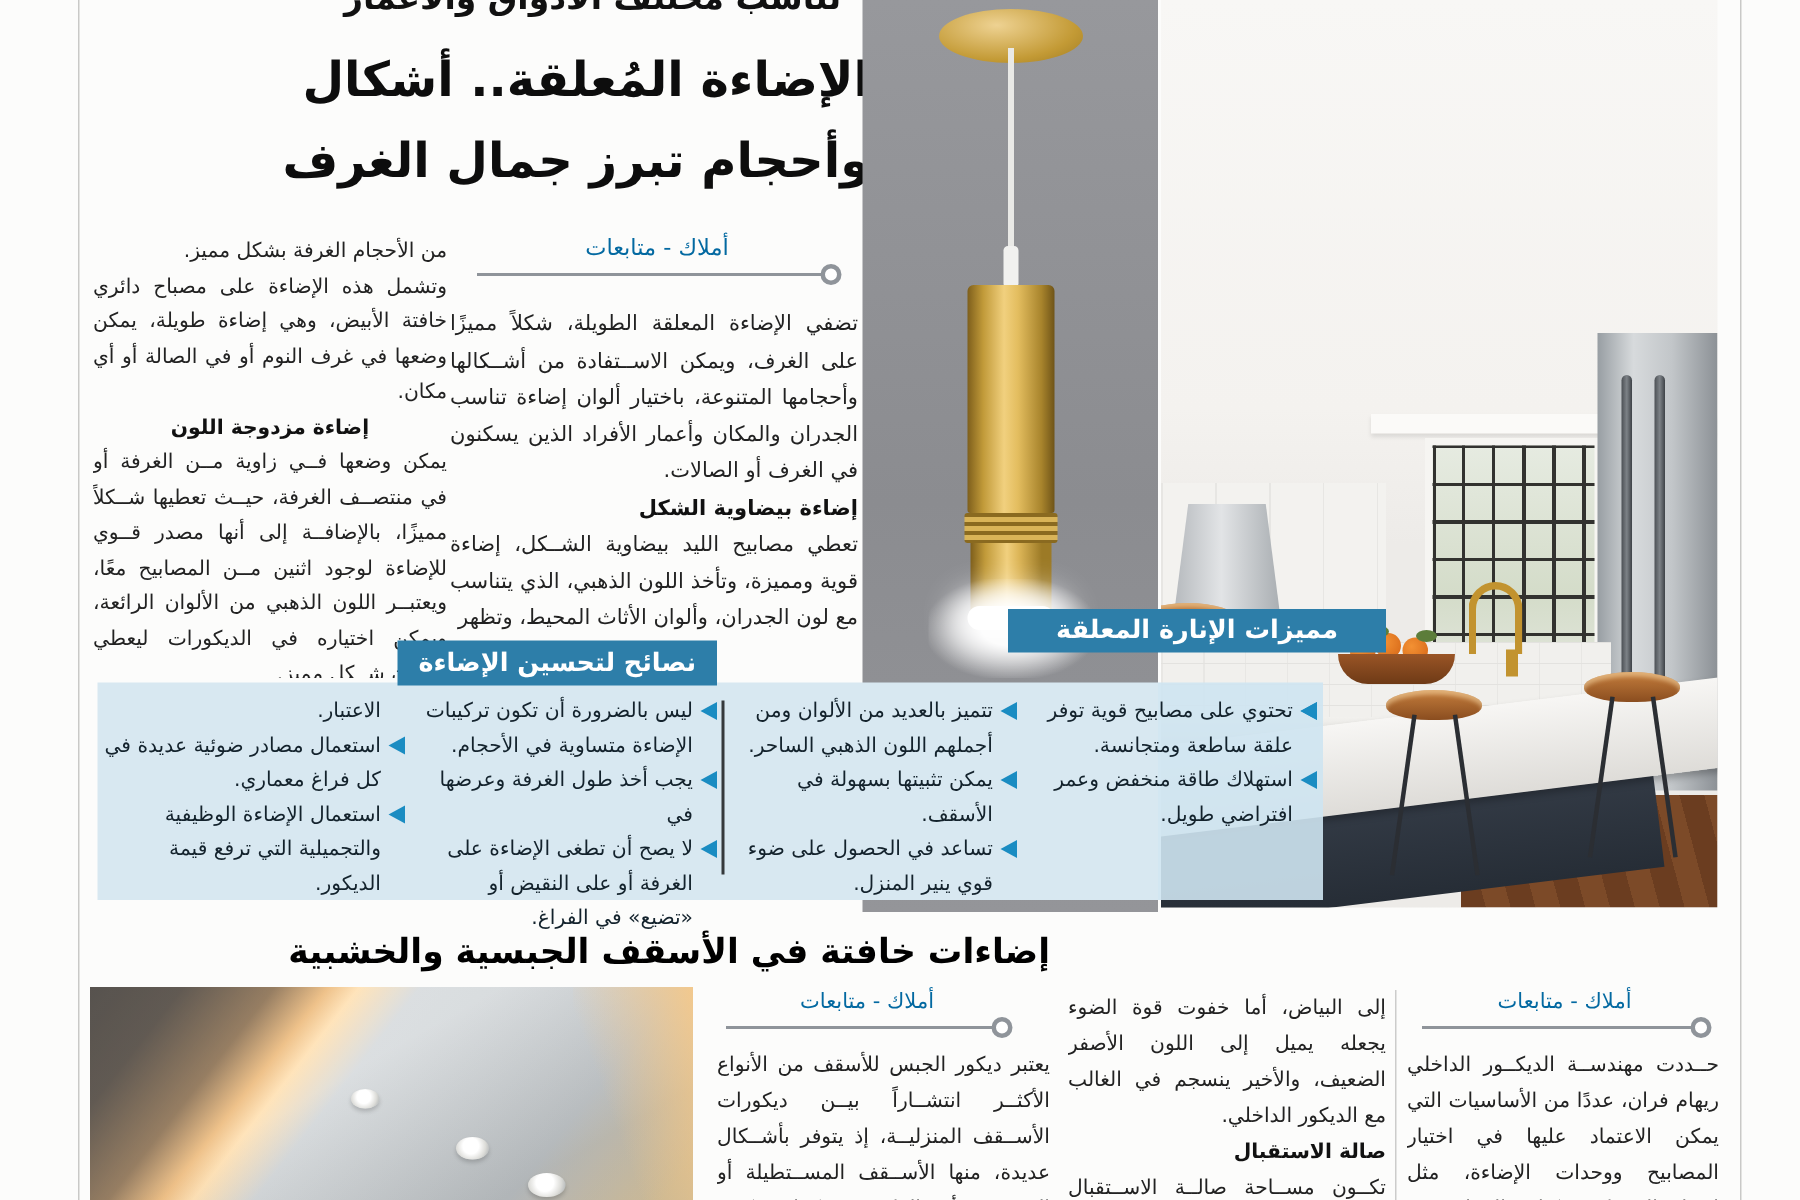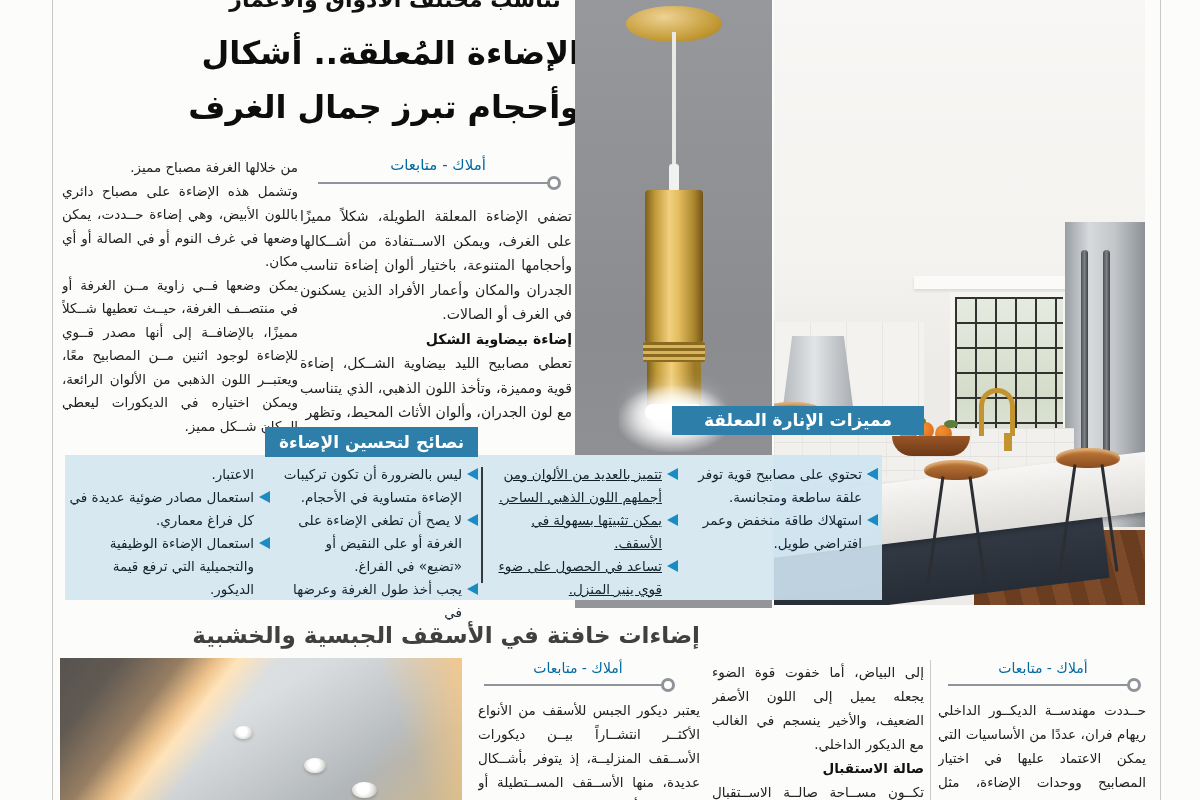--- a/index.html
+++ b/index.html
@@ -7,21 +7,21 @@
        font-family:"DejaVu Sans",sans-serif;direction:rtl;}
   #page{position:relative;width:1200px;height:800px;overflow:hidden;}
 
   .vrule{position:absolute;top:0;height:800px;width:1px;background:#c9c9c7;}
 
   
   .kicker{position:absolute;left:210px;top:-13px;width:370px;text-align:center;
           font-weight:700;font-size:22px;color:#111;white-space:nowrap;}
   .main-headline{position:absolute;left:85px;top:26px;width:495px;text-align:right;color:#0d0d0d;}
   .main-headline .hl{font-weight:700;font-size:32px;line-height:54px;white-space:nowrap;}
-  .headline2{position:absolute;font-weight:700;color:#404040;text-align:right;white-space:nowrap;}
+  .headline2{position:absolute;font-weight:700;color:#000000;text-align:right;white-space:nowrap;}
 
   .byline{position:absolute;text-align:center;}
   .byline .btx{font-size:15px;font-weight:400;color:#0369a1;}
   .byline.small .btx{font-size:14px;}
   .byline .bln{position:relative;height:2px;background:#8f949a;margin-top:8px;}
   .byline .bring{position:absolute;right:-3px;top:50%;margin-top:-7px;width:8px;height:8px;
                  border:3px solid #8f949a;background:#fff;border-radius:50%;}
 
   
   .col{position:absolute;font-size:14px;line-height:24.5px;text-align:justify;color:#222;}
@@ -133,22 +133,23 @@
     </div>
   </div>
 
   <div class="col" style="left:300px;top:204px;width:272px;max-height:248px;overflow:hidden;">
     <p>تضفي الإضاءة المعلقة الطويلة، شكلاً مميزًا على الغرف، ويمكن الاســتفادة من أشــكالها وأحجامها المتنوعة، باختيار ألوان إضاءة تناسب الجدران والمكان وأعمار الأفراد الذين يسكنون في الغرف أو الصالات.</p>
     <p class="sub-r">إضاءة بيضاوية الشكل</p>
     <p>تعطي مصابيح الليد بيضاوية الشــكل، إضاءة قوية ومميزة، وتأخذ اللون الذهبي، الذي يتناسب مع لون الجدران، وألوان الأثاث المحيط، وتظهر</p>
   </div>
 
   <div class="col" style="left:62px;top:156px;width:236px;max-height:296px;overflow:hidden;font-size:13.5px;line-height:23.5px;">
-    <p>من خلالها الغرفة مصباح مميز.</p>
-    <p>وتشمل هذه الإضاءة على مصباح دائري باللون الأبيض، وهي إضاءة حــددت، يمكن وضعها في غرف النوم أو في الصالة أو أي مكان.</p>
+    <p>من الأحجام الغرفة بشكل مميز.</p>
+    <p>وتشمل هذه الإضاءة على مصباح دائري خافتة الأبيض، وهي إضاءة طويلة، يمكن وضعها في غرف النوم أو في الصالة أو أي مكان.</p>
+    <p class="sub-c">إضاءة مزدوجة اللون</p>
     <p>يمكن وضعها فــي زاوية مــن الغرفة أو في منتصــف الغرفة، حيــث تعطيها شــكلاً مميزًا، بالإضافــة إلى أنها مصدر قــوي للإضاءة لوجود اثنين مــن المصابيح معًا، ويعتبــر اللون الذهبي من الألوان الرائعة، ويمكن اختياره في الديكورات ليعطي المكان شــكل مميز.</p>
   </div>
 
   <div class="photo-pendant">
     <div class="pp-canopy"></div>
     <div class="pp-cord"></div>
     <div class="pp-conn"></div>
     <div class="pp-body"></div>
     <div class="pp-joint"></div>
     <div class="pp-lower"></div>
@@ -237,21 +238,21 @@
     <div class="bullet">
       <span class="arr"></span>
       <span>تحتوي على مصابيح قوية توفر علقة ساطعة ومتجانسة.</span>
     </div>
     <div class="bullet">
       <span class="arr"></span>
       <span>استهلاك طاقة منخفض وعمر افتراضي طويل.</span>
     </div>
   </div>
 
-  <div class="boxcol" style="left:490px;width:188px;text-decoration:underline;">
+  <div class="boxcol" style="left:490px;width:188px;">
     <div class="bullet">
       <span class="arr"></span>
       <span>تتميز بالعديد من الألوان ومن أجملهم اللون الذهبي الساحر.</span>
     </div>
     <div class="bullet">
       <span class="arr"></span>
       <span>يمكن تثبيتها بسهولة في الأسقف.</span>
     </div>
     <div class="bullet">
       <span class="arr"></span>
@@ -261,25 +262,25 @@
 
   <div class="divider" style="left:481px;top:467px;height:116px;"></div>
 
   <div class="boxcol" style="left:280px;width:198px;">
     <div class="bullet">
       <span class="arr"></span>
       <span>ليس بالضرورة أن تكون تركيبات الإضاءة متساوية في الأحجام.</span>
     </div>
     <div class="bullet">
       <span class="arr"></span>
+      <span>يجب أخذ طول الغرفة وعرضها في</span>
+    </div>
+    <div class="bullet">
+      <span class="arr"></span>
       <span>لا يصح أن تطغى الإضاءة على الغرفة أو على النقيض أو «تضيع» في الفراغ.</span>
-    </div>
-    <div class="bullet">
-      <span class="arr"></span>
-      <span>يجب أخذ طول الغرفة وعرضها في</span>
     </div>
   </div>
 
   <div class="boxcol" style="left:68px;width:202px;">
     <div class="bullet">
       <span>الاعتبار.</span>
     </div>
     <div class="bullet">
       <span class="arr"></span>
       <span>استعمال مصادر ضوئية عديدة في كل فراغ معماري.</span>

